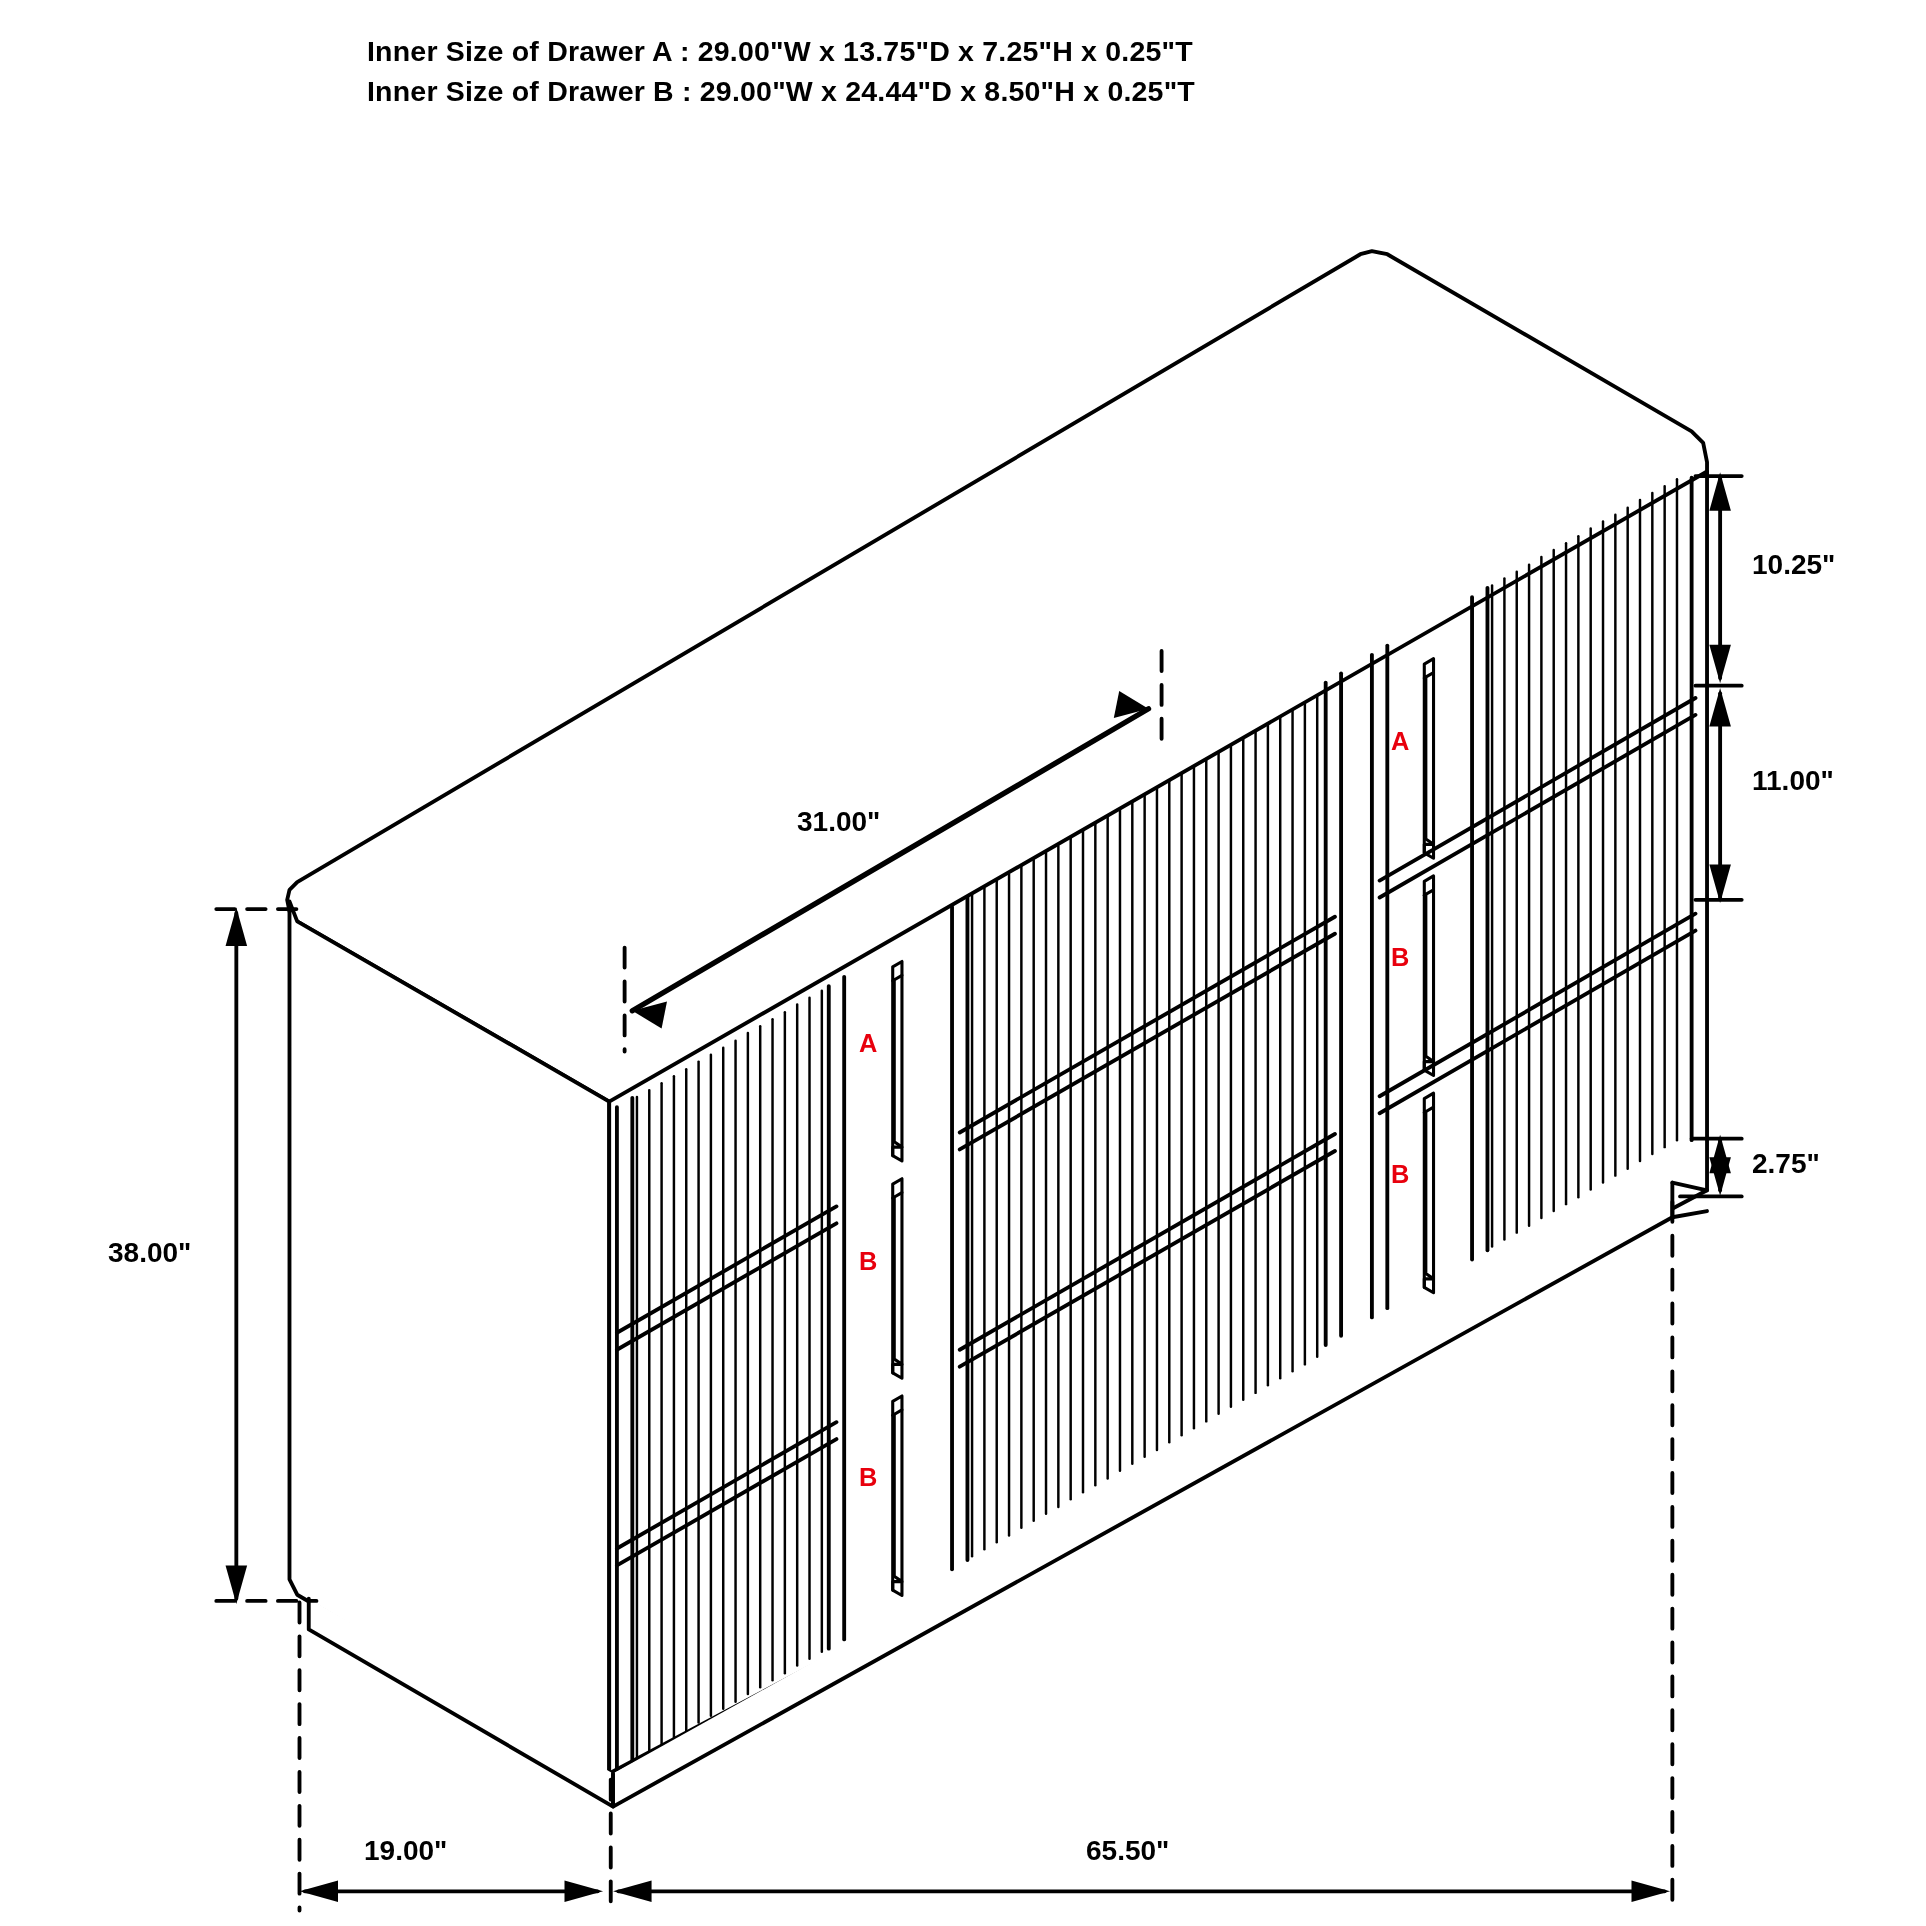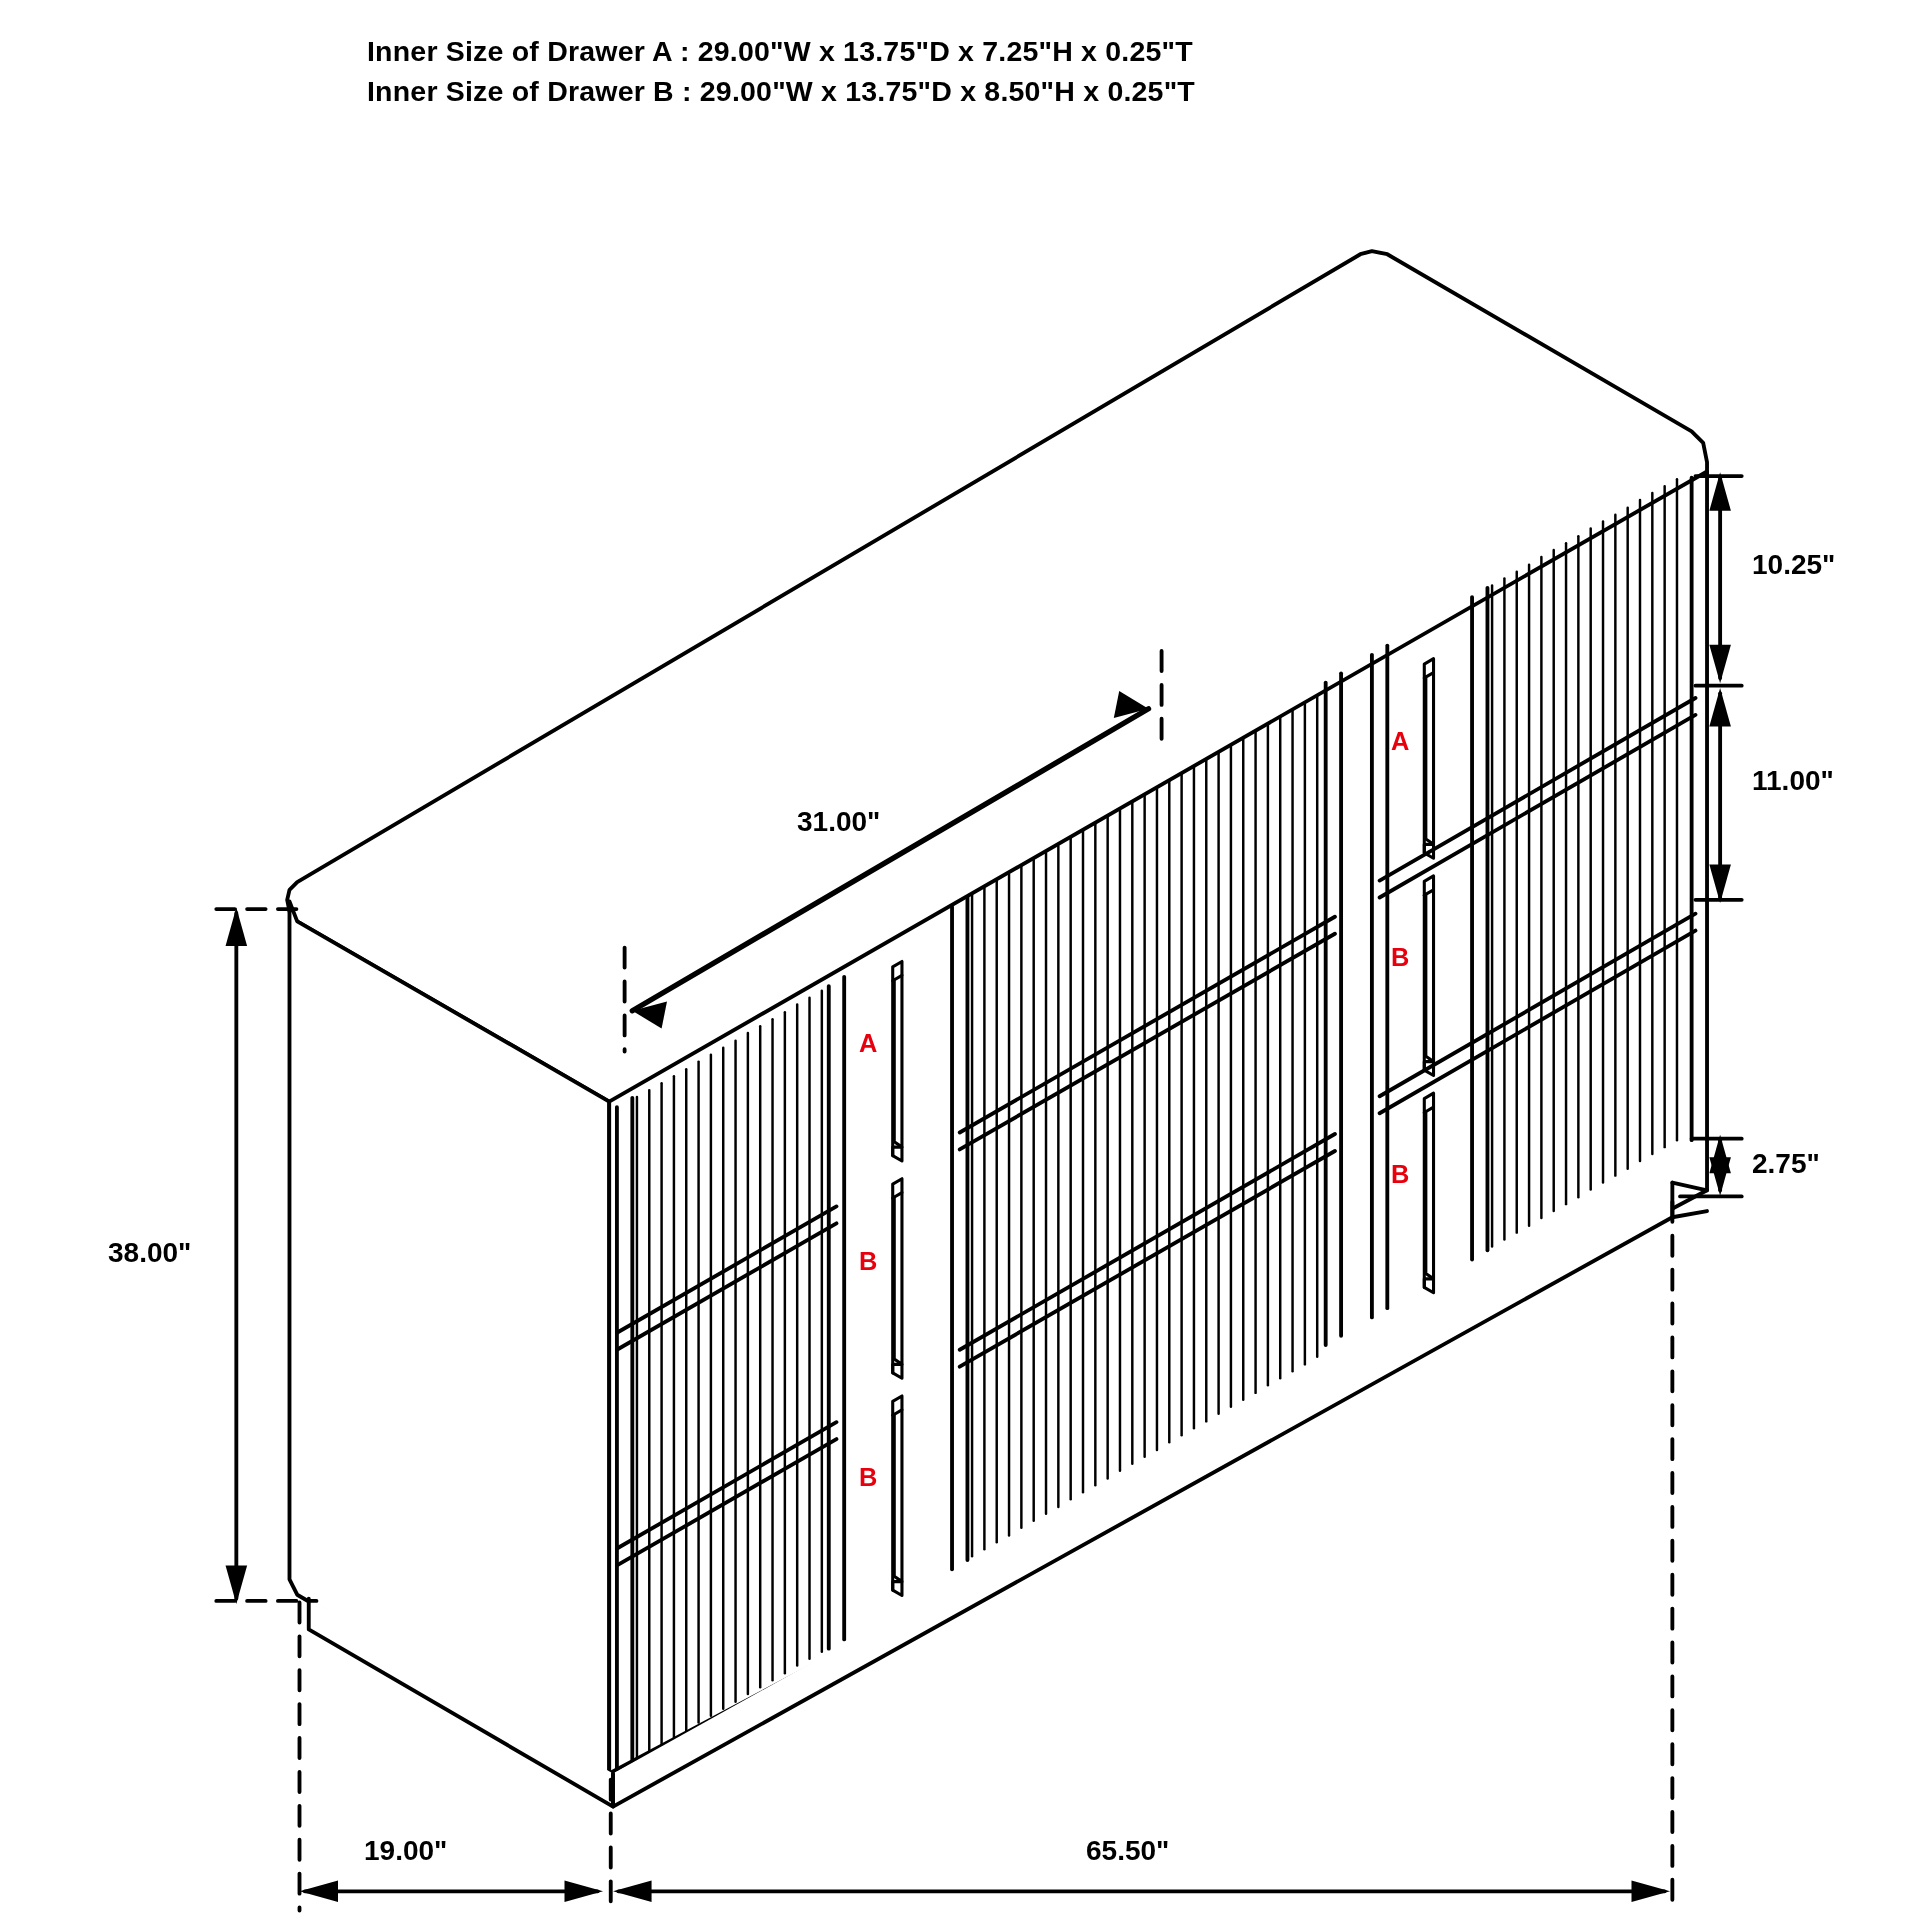--- a/index.html
+++ b/index.html
@@ -48,21 +48,21 @@
   }
   svg { position: absolute; left: 0; top: 0; }
 </style>
 </head>
 <body>
 
 <div id="stage">
 
   <div class="note-block">
     <div>Inner Size of Drawer A : 29.00"W x 13.75"D x 7.25"H x 0.25"T</div>
-    <div>Inner Size of Drawer B : 29.00"W x 13.75"D x 8.50"H x 0.25"T</div>
+    <div>Inner Size of Drawer B : 29.00"W x 24.44"D x 8.50"H x 0.25"T</div>
   </div>
 
   <svg width="1926" height="1926" viewBox="0 0 2500 2500">
     <g fill="none" stroke="#000000" stroke-width="5" stroke-linejoin="round" stroke-linecap="round">
 
       <path d="M 1780,330 L 2175,560 L 2190,575 L 2195,600 L 2195,615
                L 790,1425 L 785,1430 L 770,1430 L 760,1424
                L 365,1196 L 355,1183 L 352,1168 L 355,1155 L 365,1145
                L 1745,330 L 1760,326 Z" fill="#ffffff"></path>
 

